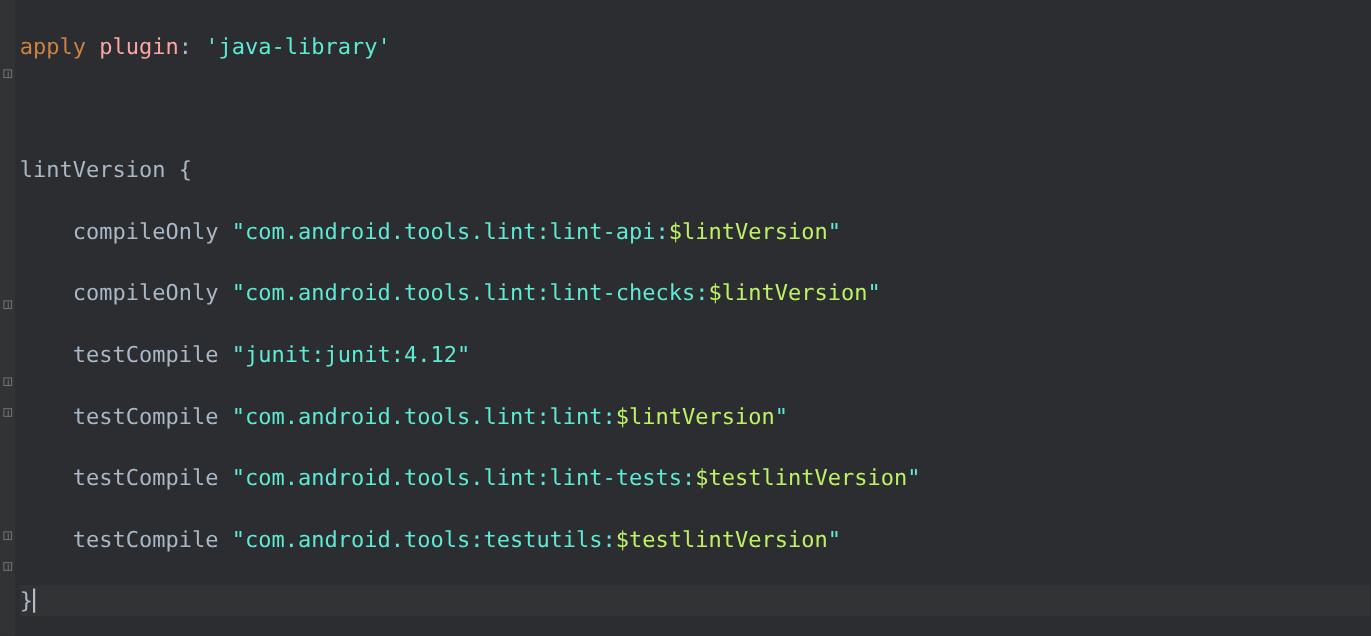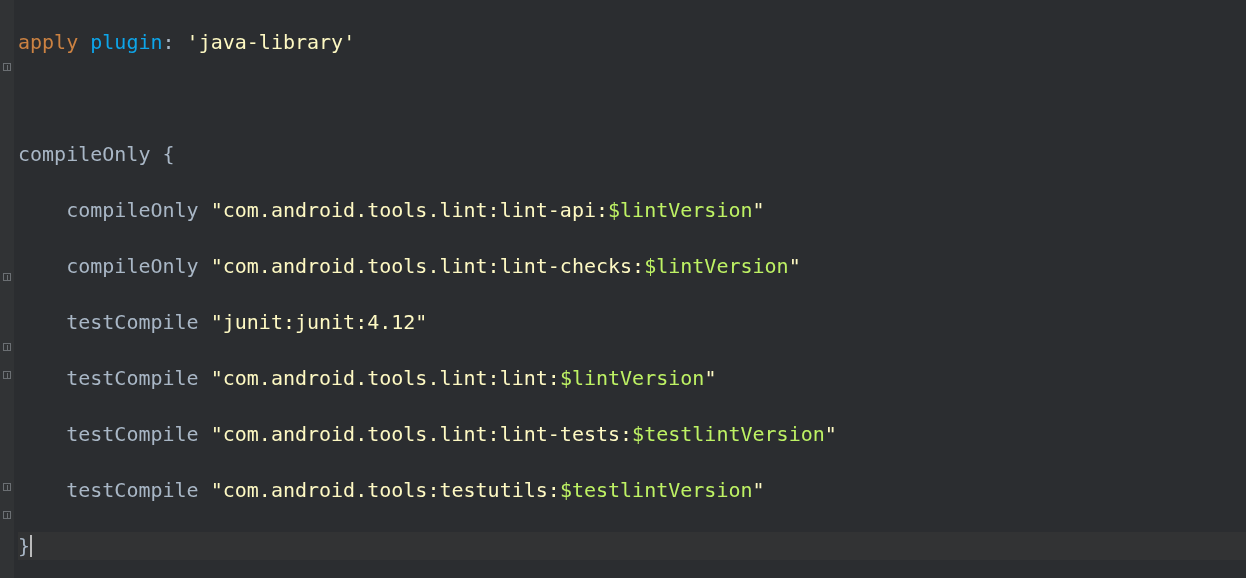--- a/index.html
+++ b/index.html
@@ -43,22 +43,22 @@
     flex: 1;
     padding-left: 4px;
     color: #a9b7c6;
     white-space: pre;
     position: relative;
   }
   .line { height: 28px; }
   .hl { background: #323334; }
   .kw   { color: #cc8242; }      
   .ident{ color: #a9b7c6; }
-  .prop { color: #0ea5e9; }      
-  .str  { color: #fef9c3; }      
+  .prop { color: #fca5a5; }      
+  .str  { color: #5eead4; }      
   .var  { color: #bef264; }
   .punct { color: #a9b7c6; }
   .caret {
     display:inline-block;
     width:2px; height:22px;
     background:#bbbbbb;
     vertical-align: -4px;
   }
 </style>
 </head>
@@ -70,21 +70,21 @@
     <div class="fold minus" style="top:273px"></div>
     <div class="fold minus" style="top:343px"></div>
     <div class="fold minus" style="top:371px"></div>
     <div class="fold minus" style="top:483px"></div>
     <div class="fold minus" style="top:511px"></div>
   </div>
 
   <div class="code">
 <div class="line"><span class="kw">apply</span><span> </span><span class="prop">plugin</span><span class="punct">: </span><span class="str">'java-library'</span></div>
 <div class="line"></div>
-<div class="line"><span class="ident">compileOnly {</span></div>
+<div class="line"><span class="ident">lintVersion {</span></div>
 <div class="line"><span>    </span><span class="ident">compileOnly </span><span class="str">"com.android.tools.lint:lint-api:</span><span class="var">$lintVersion</span><span class="str">"</span></div>
 <div class="line"><span>    </span><span class="ident">compileOnly </span><span class="str">"com.android.tools.lint:lint-checks:</span><span class="var">$lintVersion</span><span class="str">"</span></div>
 <div class="line"><span>    </span><span class="ident">testCompile </span><span class="str">"junit:junit:4.12"</span></div>
 <div class="line"><span>    </span><span class="ident">testCompile </span><span class="str">"com.android.tools.lint:lint:</span><span class="var">$lintVersion</span><span class="str">"</span></div>
 <div class="line"><span>    </span><span class="ident">testCompile </span><span class="str">"com.android.tools.lint:lint-tests:</span><span class="var">$testlintVersion</span><span class="str">"</span></div>
 <div class="line"><span>    </span><span class="ident">testCompile </span><span class="str">"com.android.tools:testutils:</span><span class="var">$testlintVersion</span><span class="str">"</span></div>
 <div class="line hl"><span class="punct">}</span><span class="caret"></span></div>
 
 
 

